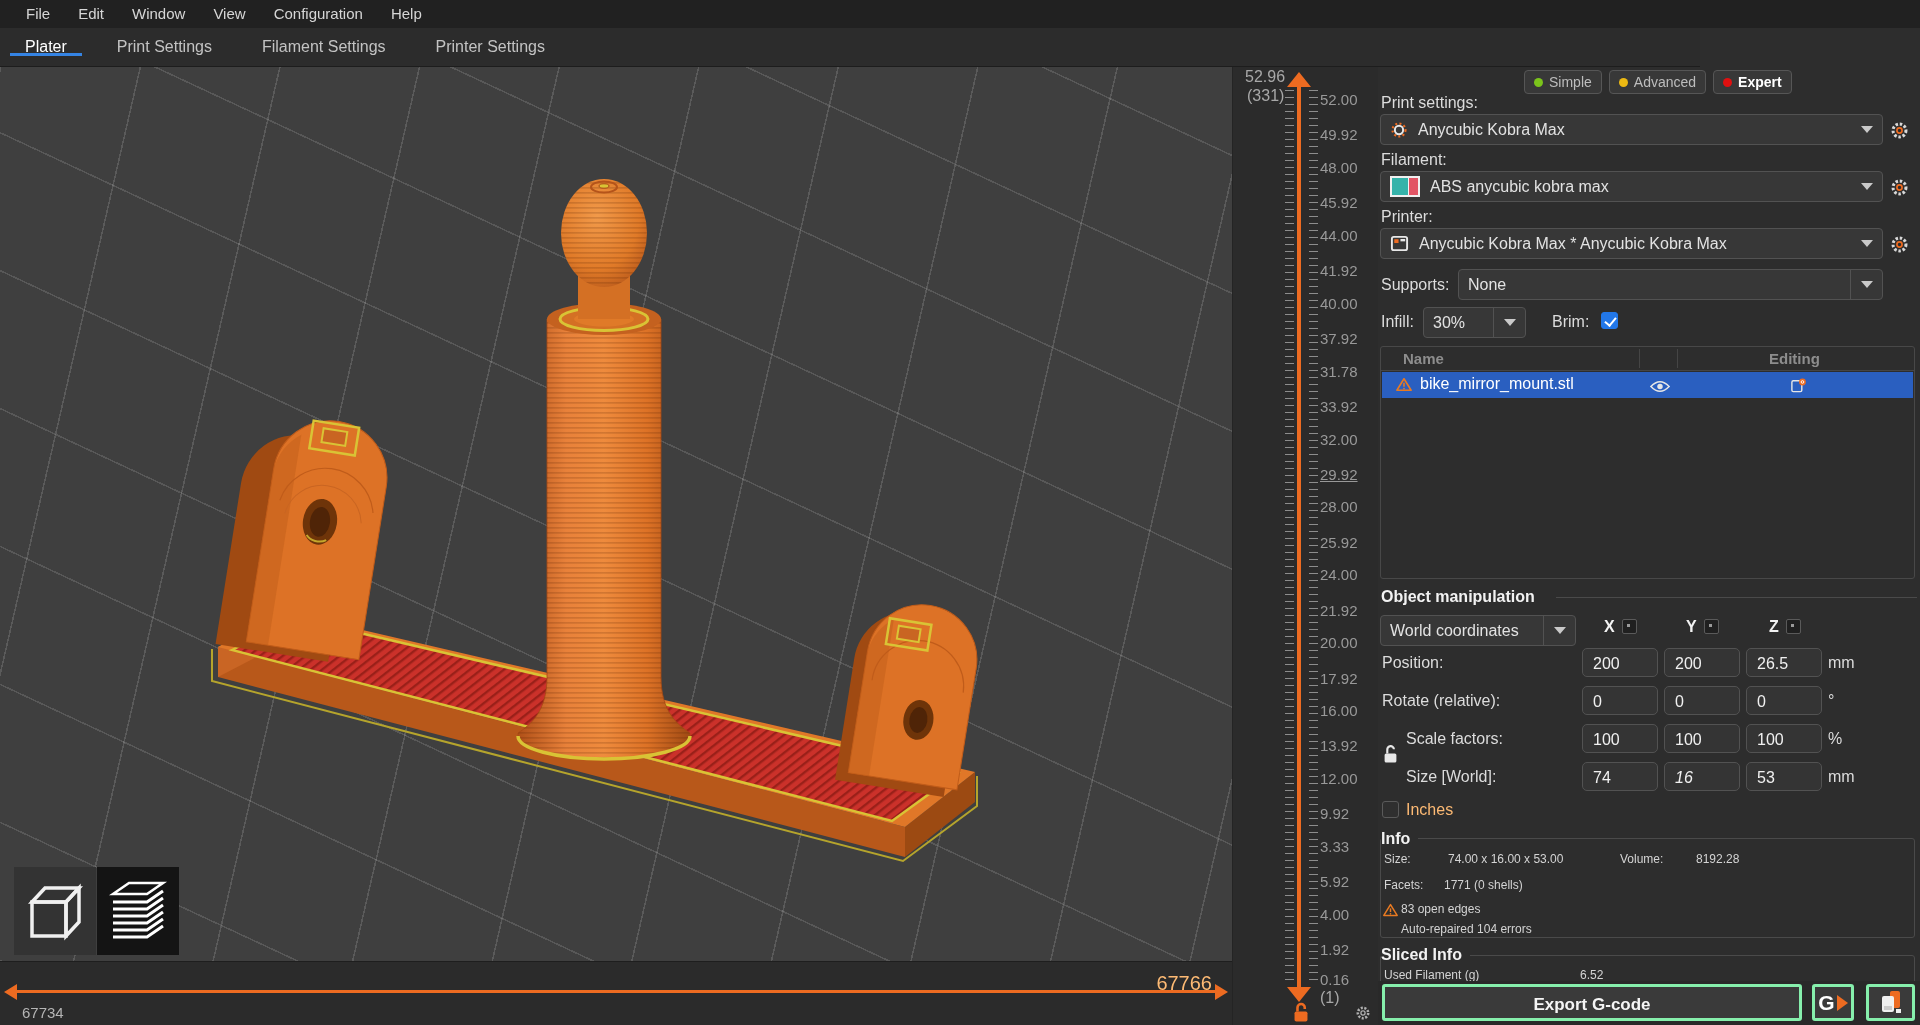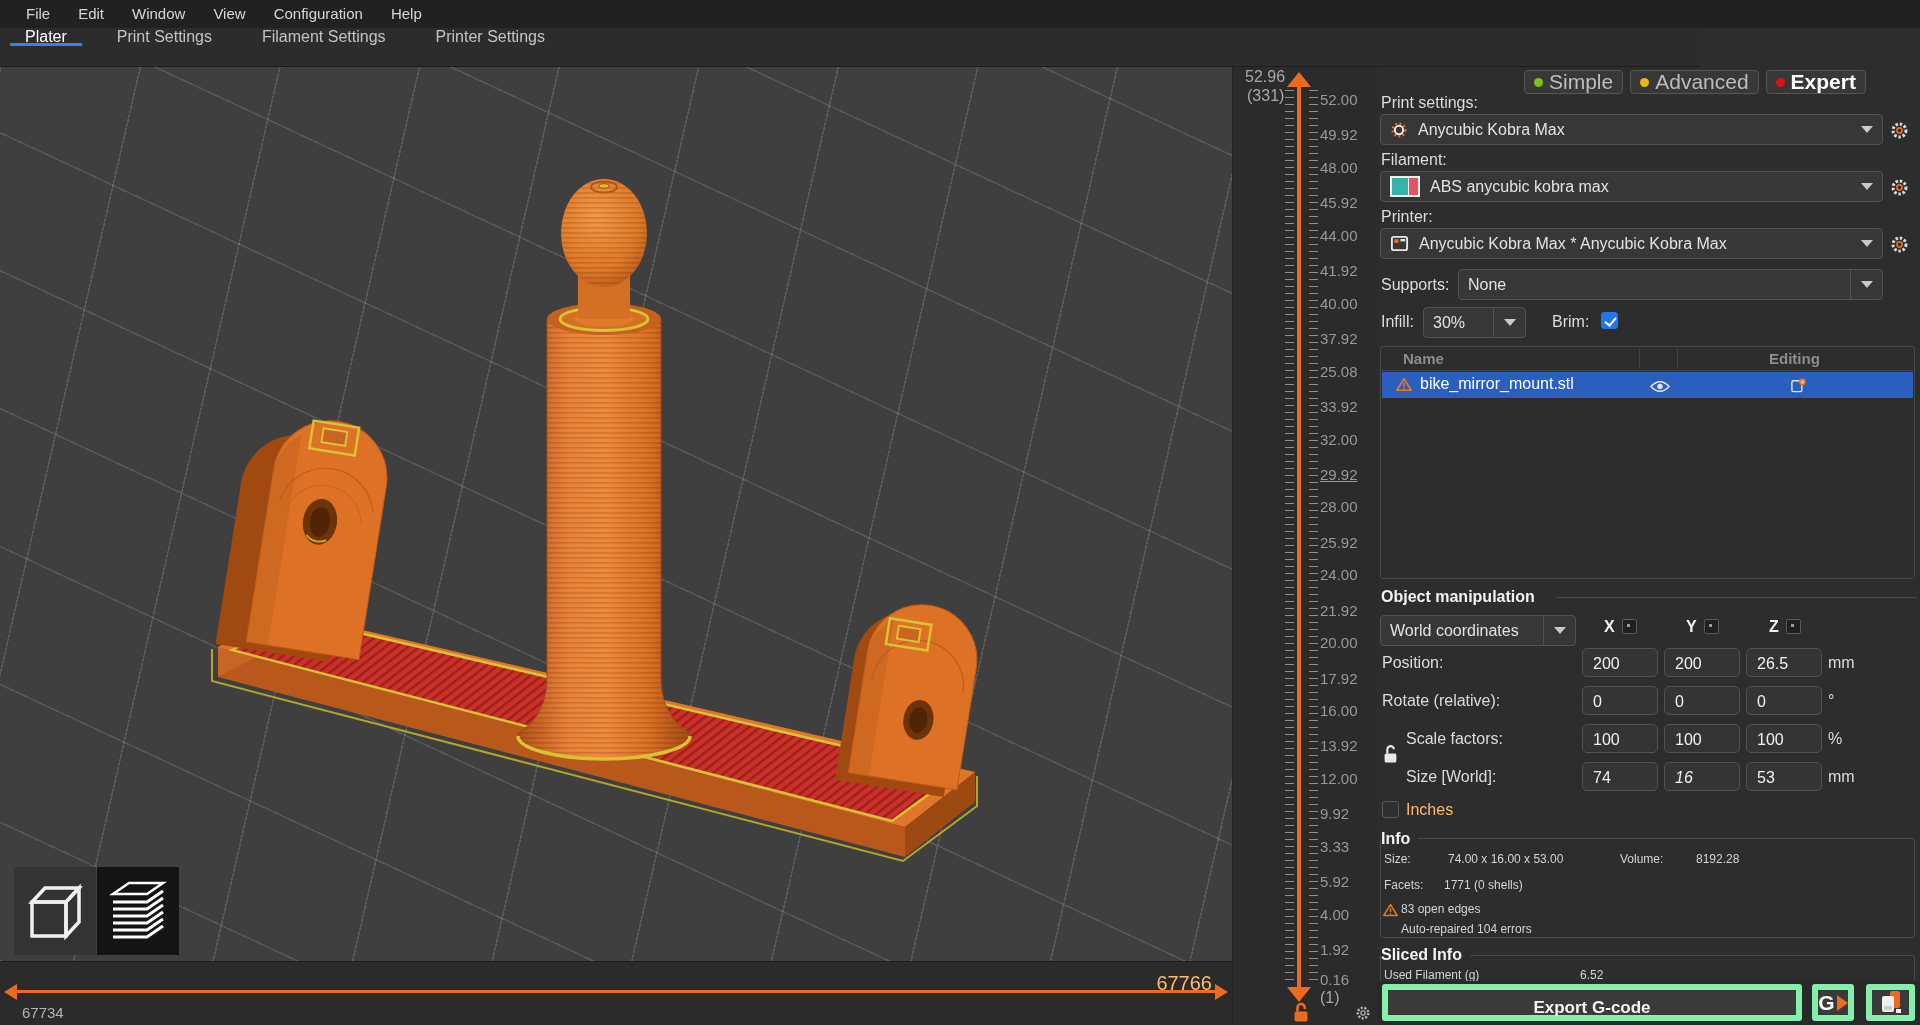--- a/index.html
+++ b/index.html
@@ -7,21 +7,21 @@
        font-family:"Liberation Sans",sans-serif;color:#d8d8d8;overflow:hidden;
        -webkit-font-smoothing:antialiased}
 
   
   #menubar{position:absolute;left:0;top:0;width:1920px;height:28px;background:#212121;
            display:flex;align-items:center;padding-left:12px;box-sizing:border-box}
   .mitem{padding:0 14px;font-size:15px;color:#d6d6d6;line-height:28px;cursor:default}
 
   
   #tabbar{position:absolute;left:0;top:28px;width:1700px;height:39px;background:#2c2c2c;
-          display:flex;align-items:flex-start;border-bottom:1px solid #1d1d1d;box-sizing:border-box}
+          display:flex;align-items:center;border-bottom:1px solid #1d1d1d;box-sizing:border-box}
   .tab{padding:0 25px;font-size:16px;color:#c3c3c3;display:flex;align-items:center;position:relative}
   .tab.active{color:#ffffff}
   .tab.active::after{content:"";position:absolute;left:10px;right:10px;bottom:0;height:3px;background:#3584e4}
 
   
   #viewport{position:absolute;left:0;top:67px;width:1232px;height:894px;background:#3f3f3f;
     background-image:
       repeating-linear-gradient(103deg, rgba(255,255,255,0.14) 0 1.5px, transparent 1.5px 136px),
       repeating-linear-gradient(25deg,  rgba(255,255,255,0.13) 0 1.5px, transparent 1.5px 125px);
     overflow:hidden}
@@ -55,21 +55,21 @@
     border-left:12px solid transparent;border-right:12px solid transparent;border-top:15px solid #ED6B21}
   .tick-label{position:absolute;left:87px;font-size:15px;color:#999999;width:58px}
   #botlayer{position:absolute;left:87px;top:922px;font-size:16px;color:#a8a8a8}
   #collock{position:absolute;left:59px;top:935px}
   #colgear{position:absolute;left:122px;top:938px}
 
   
   #panel{position:absolute;left:1378px;top:67px;width:542px;height:958px;background:#2d2d2d}
   #modes{position:absolute;left:146px;top:3px;display:flex;gap:7px}
   .mode{height:22px;display:flex;align-items:center;gap:6px;padding:0 9px;background:#383838;
-        border:1px solid #565656;border-radius:4px;font-size:21px;color:#bdbdbd}
+        border:1px solid #565656;border-radius:4px;font-size:14px;color:#bdbdbd}
   .mode.active{color:#ffffff;font-weight:bold}
   .dot{width:9px;height:9px;border-radius:50%;display:inline-block}
 
   .plabel{position:absolute;left:3px;font-size:16px;color:#dcdcdc}
   .combo{position:absolute;left:2px;width:503px;height:31px;background:#373737;border:1px solid #525252;
          border-radius:4px;display:flex;align-items:center;padding:0 9px;gap:10px;box-sizing:border-box;font-size:16px;color:#e2e2e2}
   .chev{margin-left:auto;width:0;height:0;border-left:6px solid transparent;border-right:6px solid transparent;
         border-top:7px solid #c9c9c9}
   .chevbox{margin-left:auto;height:100%;display:flex;align-items:center;padding-left:10px;border-left:1px solid #525252}
   .chevbox .chev{margin-left:0}
@@ -113,21 +113,21 @@
   .checkbox.checked::after{content:"";position:absolute;left:5px;top:1.5px;width:5px;height:9px;
       border:solid #ffffff;border-width:0 2.5px 2.5px 0;transform:rotate(40deg)}
   #incheslabel{position:absolute;left:28px;top:734px;font-size:16px;color:#fdba74}
 
   
   .infobox{position:absolute;left:2px;width:535px;border:1px solid #4a4a4a;border-radius:3px;box-sizing:border-box}
   .iline{position:absolute;font-size:12px;color:#d4d4d4;white-space:nowrap}
 
   
   #exportbar{position:absolute;left:0;top:914px;width:542px;height:44px;background:#292929;z-index:5}
-  .btn{position:absolute;background:#3a3a3a;border:6px solid #86efac;border-radius:3px;box-sizing:border-box}
+  .btn{position:absolute;background:#3a3a3a;border:3px solid #86efac;border-radius:3px;box-sizing:border-box}
   #exportbtn{left:4px;top:3px;width:420px;height:37px;font-size:17px;font-weight:bold;color:#f5f5f5;
              text-align:center;line-height:35px}
   #gbtn{left:434px;top:3px;width:42px;height:37px;display:flex;align-items:center;justify-content:center;gap:2px}
   #gbtn .g{color:#ffffff;font-weight:bold;font-size:21px}
   #gbtn .tri{width:0;height:0;border-top:8px solid transparent;border-bottom:8px solid transparent;border-left:11px solid #ED6B21}
   #sdbtn{left:488px;top:3px;width:49px;height:37px;display:flex;align-items:center;justify-content:center}
 </style>
 </head>
 <body>
 
@@ -254,21 +254,21 @@
   <div id="vhandle-bot"></div>
   <div id="ticklabels">
       <div class="tick-label" style="top: 24px;">52.00</div>
       <div class="tick-label" style="top: 59.3086px;">49.92</div>
       <div class="tick-label" style="top: 91.9012px;">48.00</div>
       <div class="tick-label" style="top: 127.21px;">45.92</div>
       <div class="tick-label" style="top: 159.802px;">44.00</div>
       <div class="tick-label" style="top: 195.111px;">41.92</div>
       <div class="tick-label" style="top: 227.704px;">40.00</div>
       <div class="tick-label" style="top: 263.012px;">37.92</div>
-      <div class="tick-label" style="top: 295.605px;">25.08</div>
+      <div class="tick-label" style="top: 295.605px;">31.78</div>
       <div class="tick-label" style="top: 330.914px;">33.92</div>
       <div class="tick-label" style="top: 363.506px;">32.00</div>
       <div class="tick-label" style="top: 398.815px; text-decoration: underline;">29.92</div>
       <div class="tick-label" style="top: 431.407px;">28.00</div>
       <div class="tick-label" style="top: 466.716px;">25.92</div>
       <div class="tick-label" style="top: 499.309px;">24.00</div>
       <div class="tick-label" style="top: 534.617px;">21.92</div>
       <div class="tick-label" style="top: 567.21px;">20.00</div>
       <div class="tick-label" style="top: 602.519px;">17.92</div>
       <div class="tick-label" style="top: 635.111px;">16.00</div>

